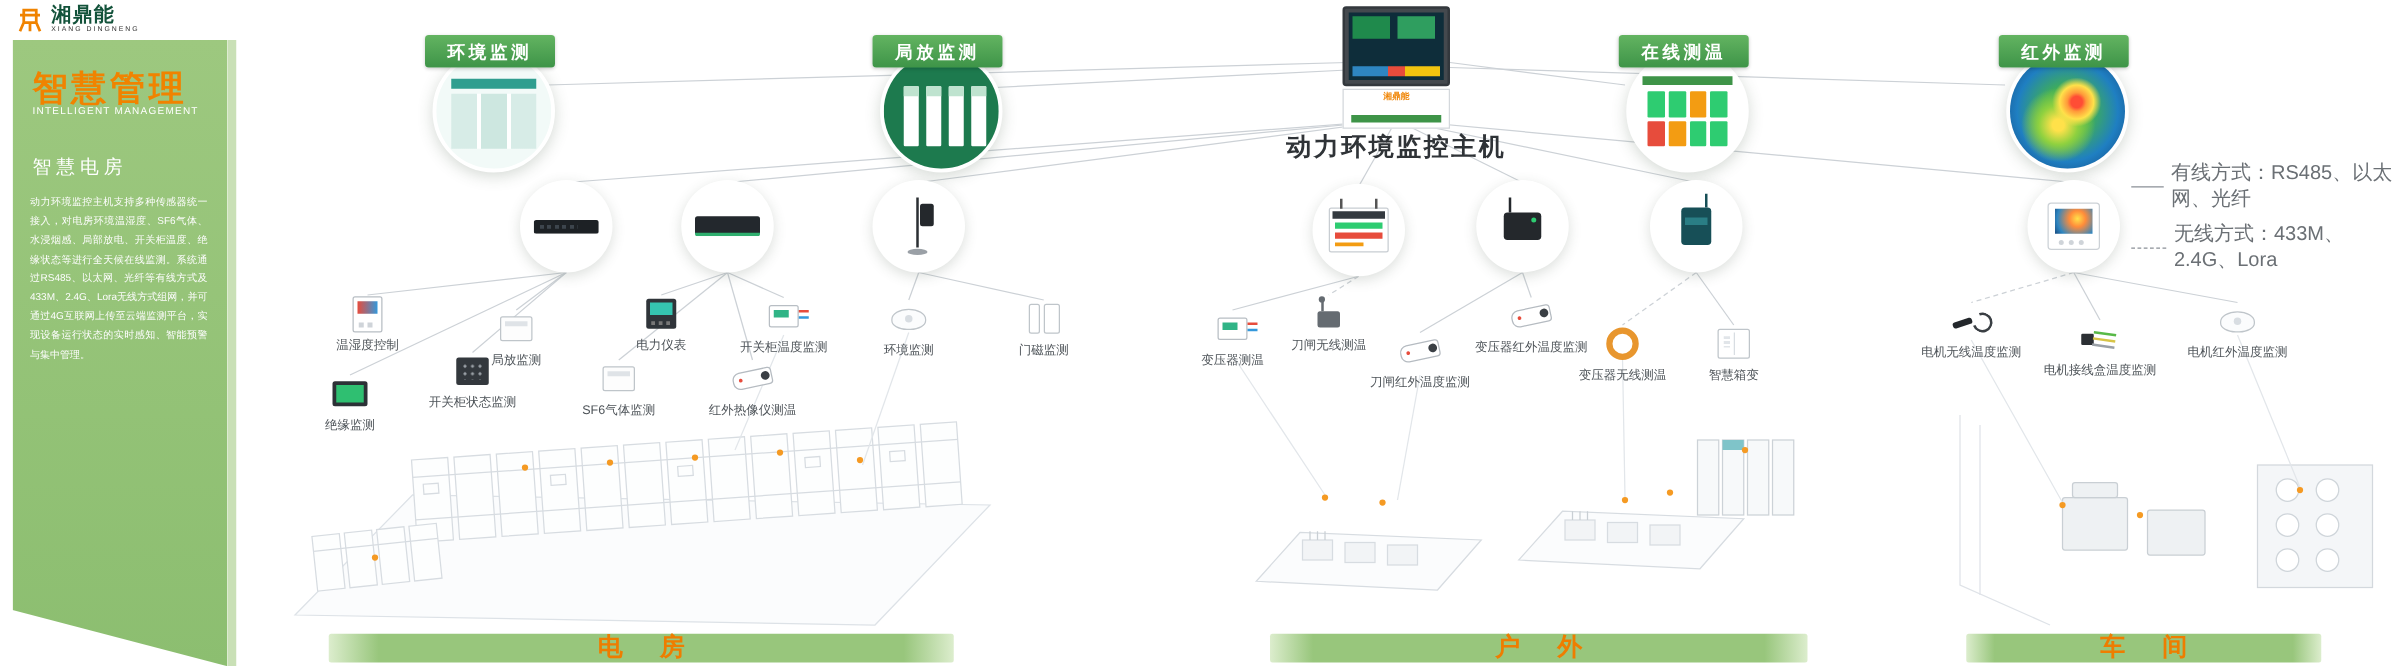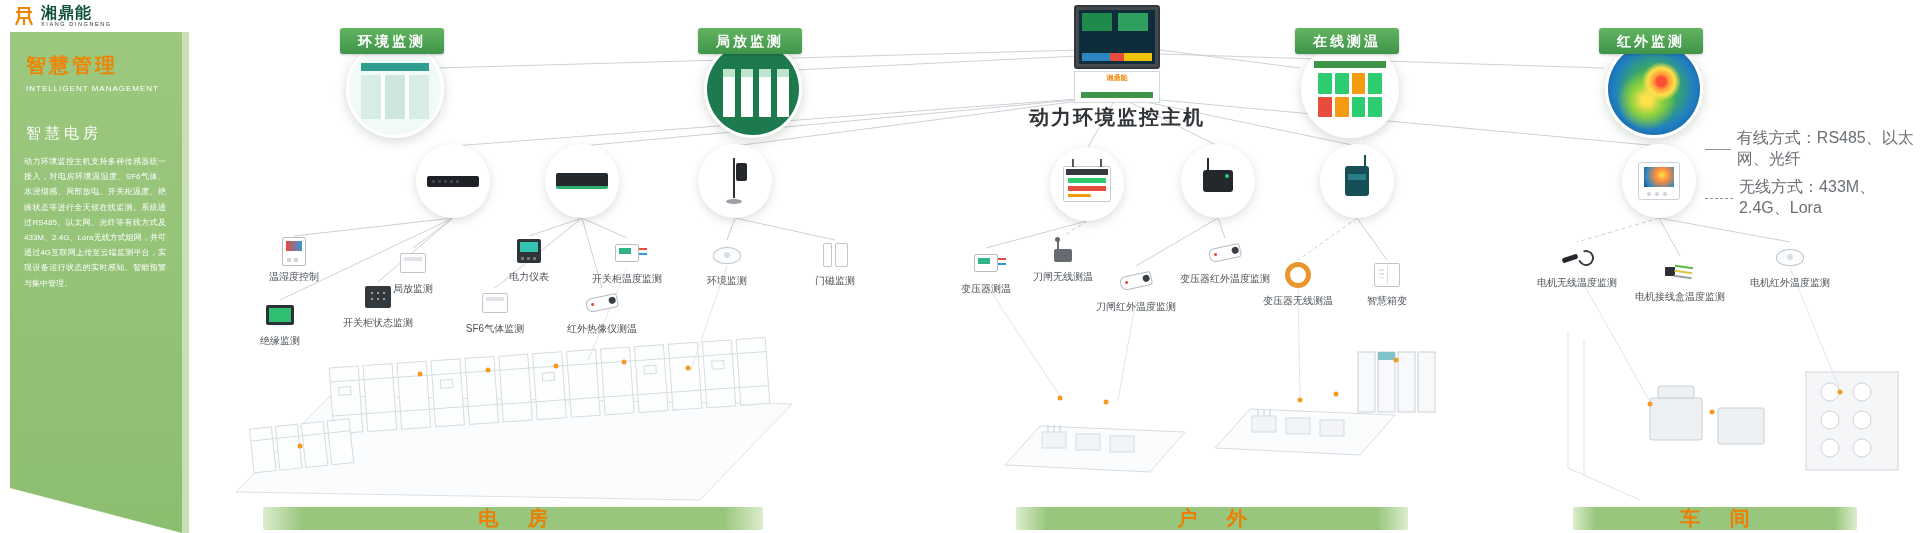--- a/index.html
+++ b/index.html
@@ -3,21 +3,21 @@
 <meta charset="utf-8">
 <style>
   html,body{margin:0;padding:0;background:#fff;font-family:"Liberation Sans","DejaVu Sans",sans-serif;}
   .canvas{position:relative;width:1920px;height:533px;background:#fff;overflow:hidden;}
 
   
   .sidebar{position:absolute;left:10px;top:32px;width:172px;height:501px;
     background:linear-gradient(180deg,#9dc87f,#8cbe70);
     clip-path:polygon(0 0,100% 0,100% 100%,0 91%);z-index:6;}
   .sidebar-edge{position:absolute;left:182px;top:32px;width:7px;height:501px;background:#c9e0b6;z-index:6;}
-  .sb-title{position:absolute;left:16px;top:20px;font-size:20px;font-weight:bold;color:#f08300;letter-spacing:3px;}
+  .sb-title{position:absolute;left:16px;top:20px;font-size:28px;font-weight:bold;color:#f08300;letter-spacing:3px;}
   .sb-title-en{position:absolute;left:16px;top:52px;font-size:8px;color:#ffffff;letter-spacing:1px;}
   .sb-sec{position:absolute;left:16px;top:92px;font-size:15px;color:#ffffff;letter-spacing:4px;}
   .sb-desc{position:absolute;left:14px;top:122px;width:142px;font-size:8px;color:#fdfdfd;line-height:1.9;text-align:justify;}
 
   
   .logo{position:absolute;left:12px;top:4px;display:flex;align-items:center;gap:5px;z-index:7;}
   .logo-cn{font-size:16px;font-weight:bold;color:#12523a;line-height:16px;letter-spacing:1px;}
   .logo-en{font-size:5.5px;color:#333;letter-spacing:1.6px;}
 
   
@@ -522,16 +522,16 @@
     <div class="dev-label">电机接线盒温度监测</div>
   </div>
   <div class="dev" style="left:1735px;top:240px;">
     <div class="ic ic-dome">
         <i></i>
       </div>
     <div class="dev-label">电机红外温度监测</div>
   </div>
 
   <div class="zone-banner" style="left:263px;width:500px;">电 房</div>
-  <div class="zone-banner" style="left:1016px;width:392px;">户 外</div>
+  <div class="zone-banner" style="left:1016px;width:430px;">户 外</div>
   <div class="zone-banner" style="left:1573px;width:284px;">车 间</div>
 
 </div>
 
 </body></html>

